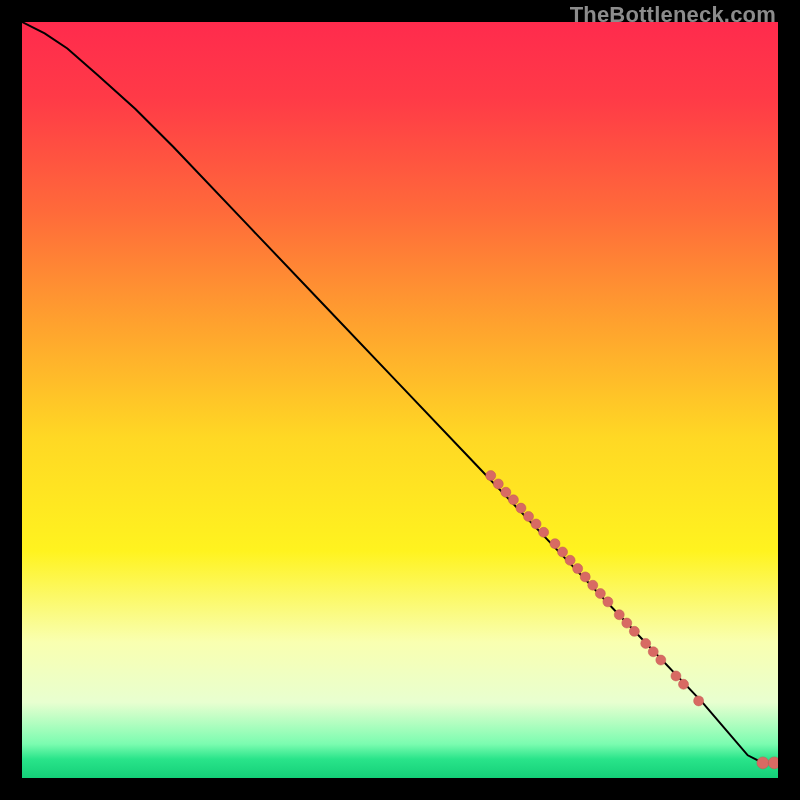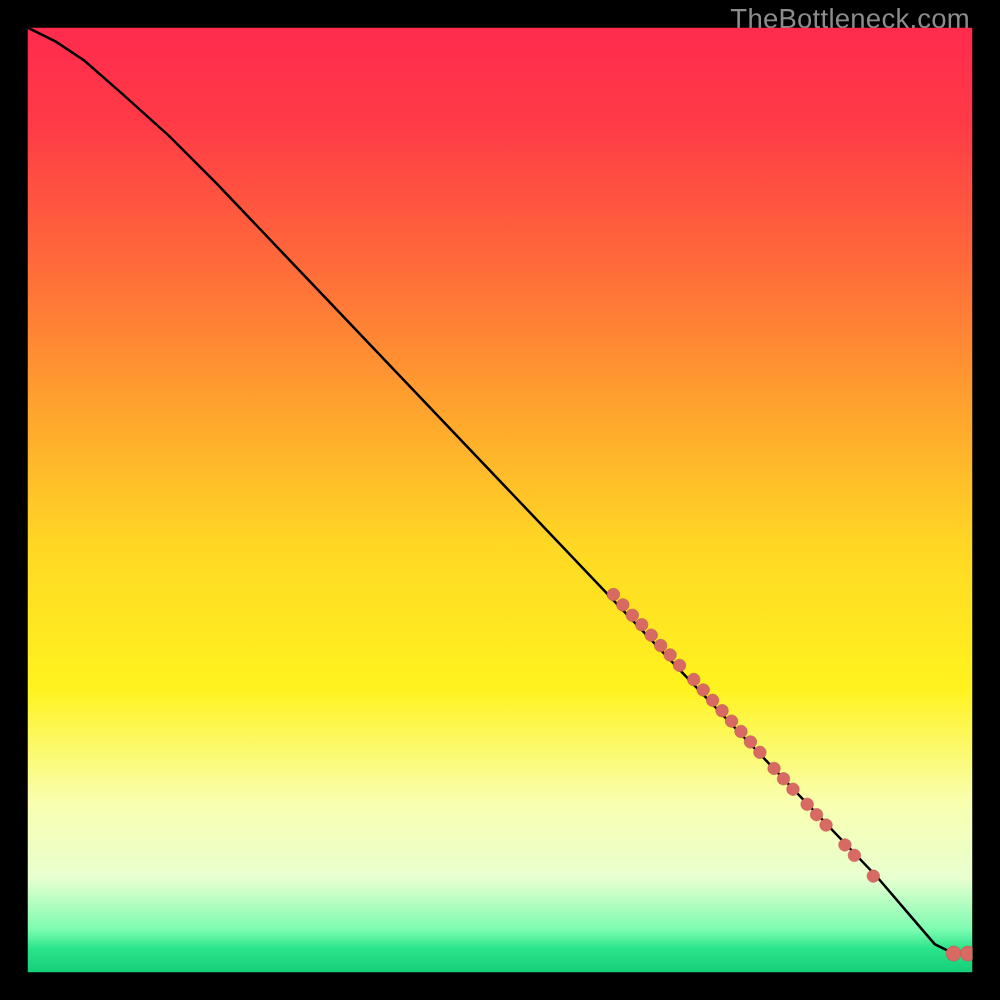--- a/index.html
+++ b/index.html
@@ -22,21 +22,21 @@
     left: 22px;
     top: 22px;
     width: 756px;
     height: 756px;
   }
   .watermark {
     position: absolute;
     top: 2px;
     right: 24px;
     font-size: 22px;
-    font-weight: 400;
+    font-weight: 700;
     color: #8c8c8c;
     letter-spacing: 0.2px;
     pointer-events: none;
     user-select: none;
   }
   svg { display: block; }
 </style>
 </head>
 <body>
 

